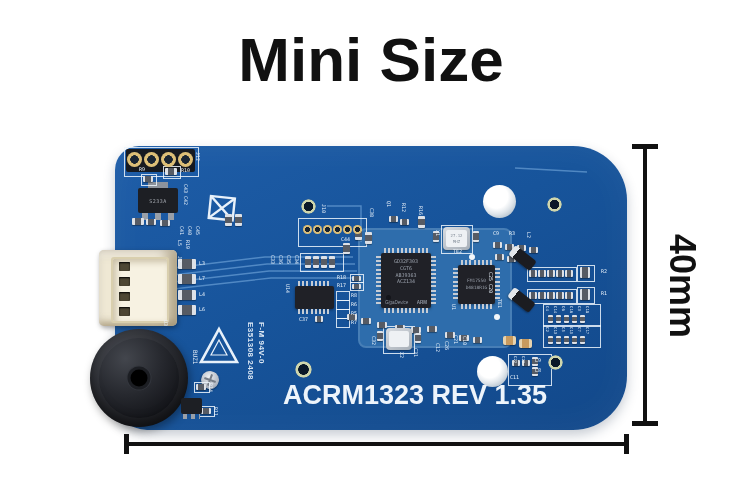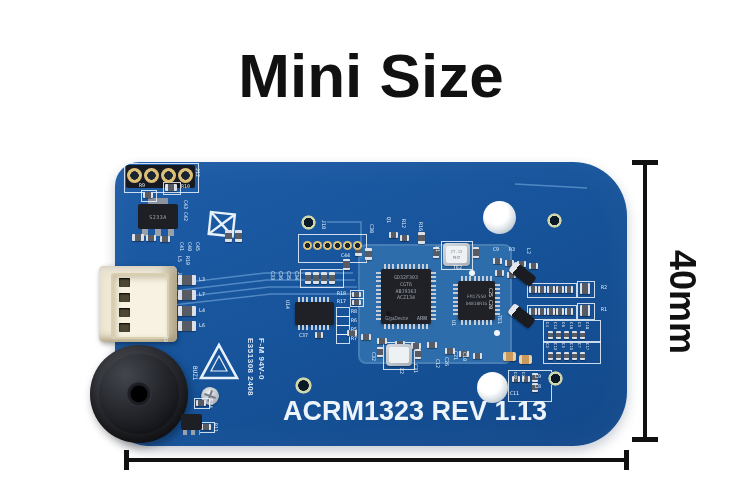--- a/index.html
+++ b/index.html
@@ -1,17 +1,17 @@
 <!DOCTYPE html>
 <html style="--bg: #ffffff; --board: #17549b; --board-light: #2e6dac; --silk: #e8f1fa; --chip: #202127; --connector: #efe8d4; --dim: #111111; --text: #111111;"><head>
 <meta charset="utf-8">
 <style>
   html,body{margin:0;padding:0;background:#fff;}
   .stage{position:relative;width:750px;height:476px;background:var(--bg,#fff);
-         font-family:"Liberation Sans",sans-serif;overflow:hidden;margin-top:16px;}
+         font-family:"Liberation Sans",sans-serif;overflow:hidden;}
   .title{position:absolute;left:371px;top:26px;transform:translateX(-50%);margin:0;
          font-size:62px;font-weight:bold;line-height:1.1;color:var(--text,#111);white-space:nowrap;}
   
   .pcb{position:absolute;left:115px;top:146px;width:512px;height:284px;
        border-radius:24px 54px 54px 32px;
        background:linear-gradient(155deg,#1e5da8 0%,var(--board,#17549b) 45%,#12488a 100%);
        box-shadow:0 5px 12px rgba(30,50,80,.25), inset 0 0 40px rgba(255,255,255,.05);}
   .antenna{position:absolute;left:243px;top:82px;width:154px;height:120px;border-radius:8px;
        background:var(--board-light,#2e6dac);box-shadow:inset 0 0 0 2px rgba(255,255,255,.12);}
   .overlay{position:absolute;left:0;top:0;pointer-events:none;}
@@ -386,21 +386,21 @@
         <span class="sl r90" style="left: 459px; top: 181px; font-size: 4px;">C15</span>
         <span class="sl r90" style="left: 467px; top: 181px; font-size: 4px;">C7</span>
         <span class="sl r90" style="left: 475px; top: 181px; font-size: 4px;">C17</span>
         <span class="sl r90" style="left: 403px; top: 210px; font-size: 4px;">C22</span>
         <span class="sl r90" style="left: 411px; top: 210px; font-size: 4px;">C23</span>
         <span class="sl" style="left: 395px; top: 228px;">C11</span>
         <span class="sl" style="left: 420px; top: 211px;">L9</span>
         <span class="sl" style="left: 420px; top: 221px;">L8</span>
       </div>
 
-    <div class="board-name">ACRM1323 REV 1.13</div>
+    <div class="board-name">ACRM1323 REV 1.35</div>
   </div>
 
   <div class="dim vline"></div>
   <div class="dim vcap-t"></div>
   <div class="dim vcap-b"></div>
   <div class="dim-label v-label">40mm</div>
 
   <div class="dim hline"></div>
   <div class="dim hcap-l"></div>
   <div class="dim hcap-r"></div>

